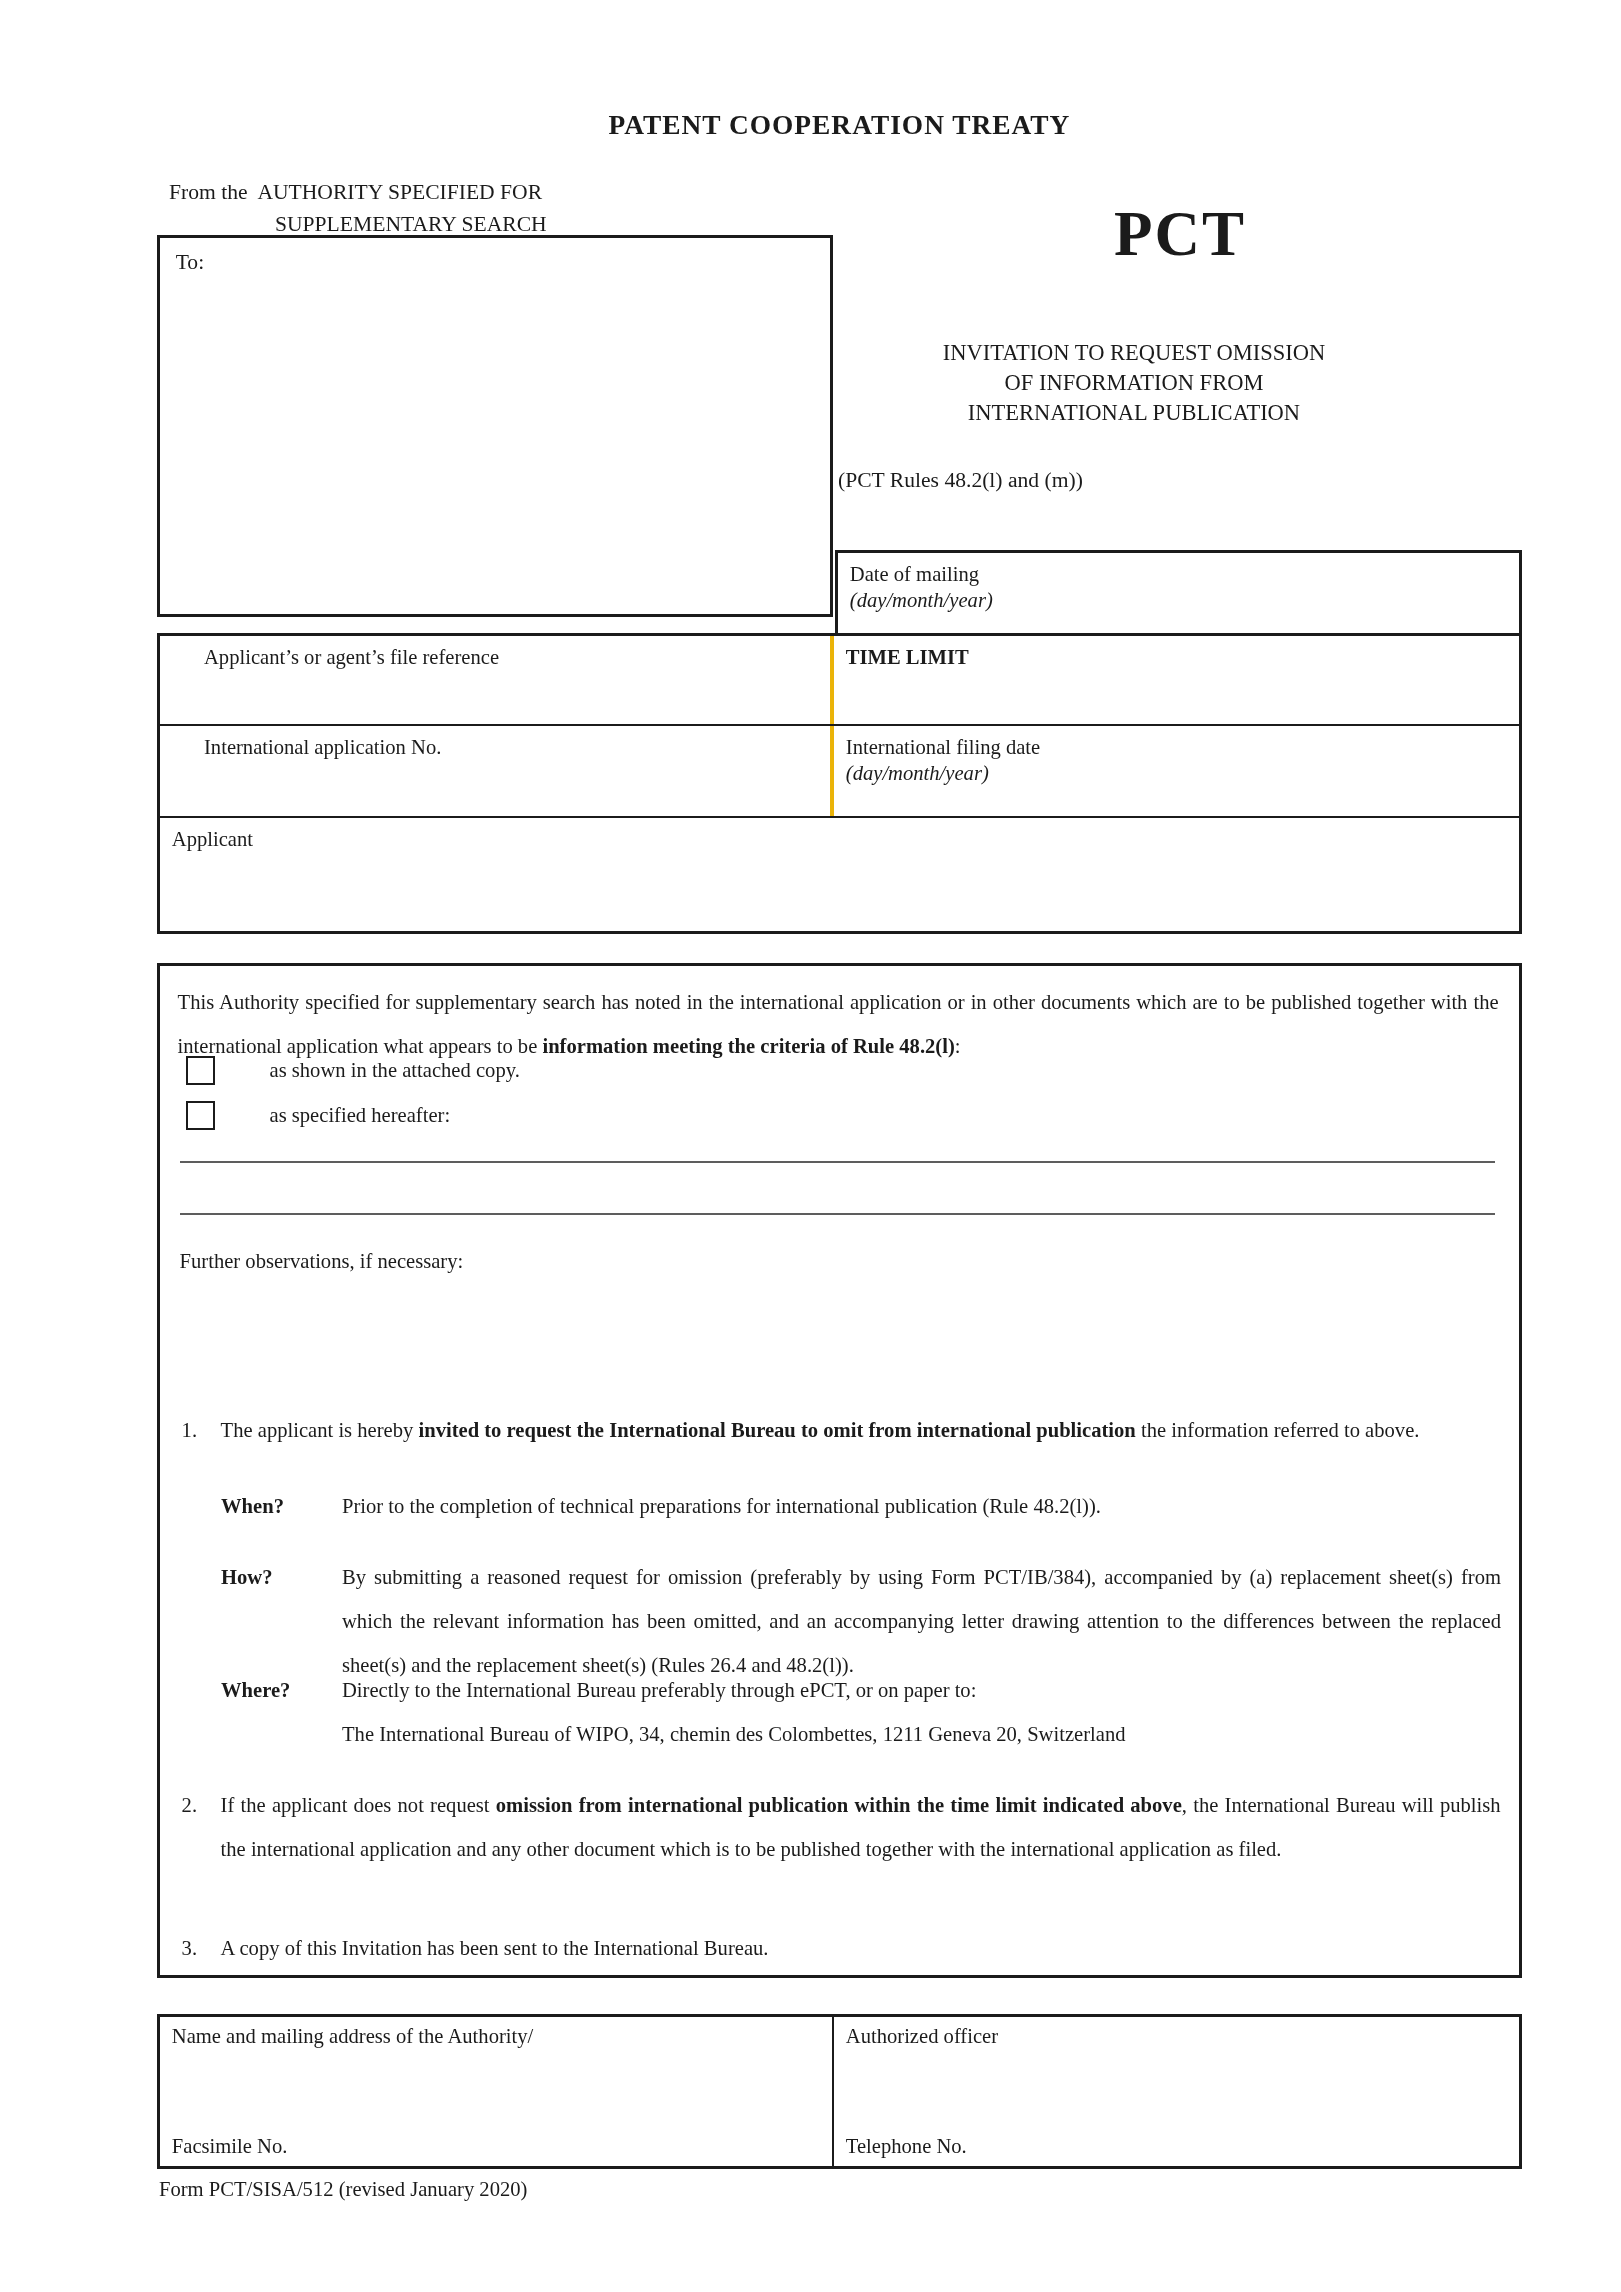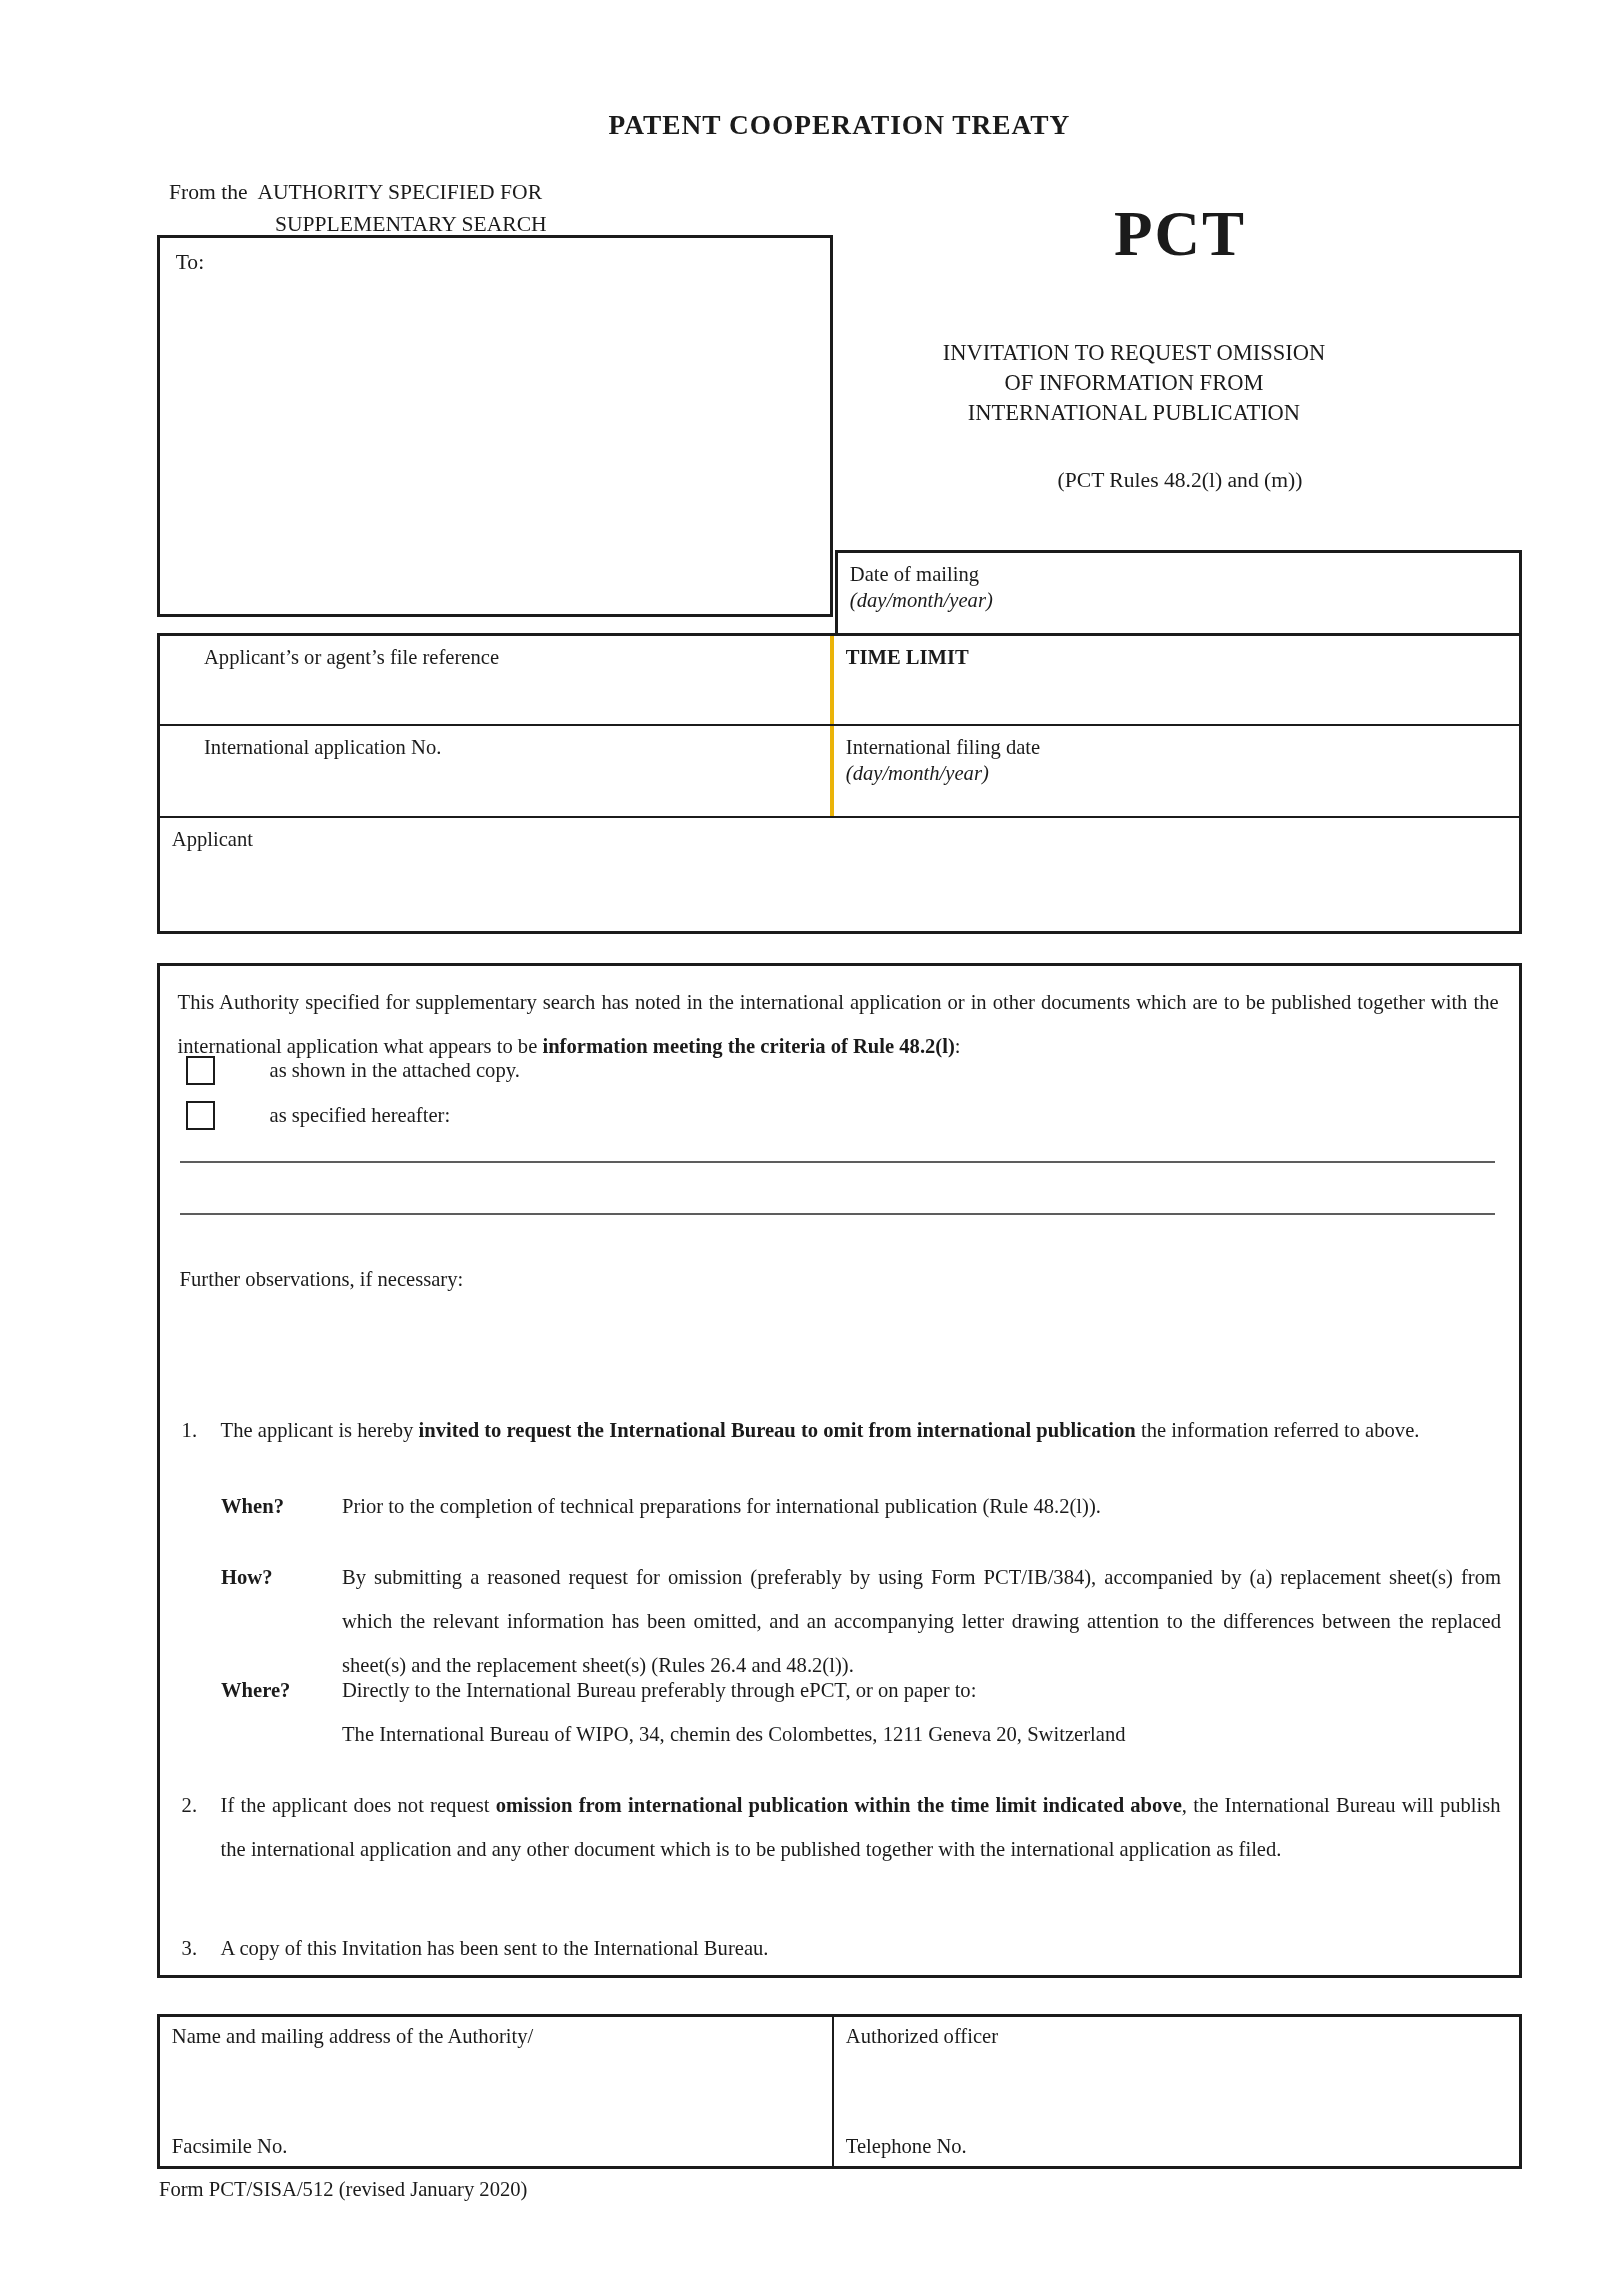--- a/index.html
+++ b/index.html
@@ -33,21 +33,21 @@
 
   .pct-logo {
     left: 838px; top: 198px; width: 684px;
     text-align: center; font-size: 63px; font-weight: bold; letter-spacing: 2px;
   }
   .form-title {
     left: 792px; top: 338px; width: 684px;
     text-align: center; font-size: 22.5px; line-height: 30px;
   }
   .form-title span { display: block; }
-  .rules-ref { left: 838px; top: 468px; width: 684px; text-align: center; font-size: 21.6px; }
+  .rules-ref { left: 838px; top: 468px; width: 684px; font-size: 21.6px; }
 
   .date-mailing-cell {
     left: 835px; top: 550px; width: 687px; height: 83px;
     border: 3.9px solid #1b1b1b; border-bottom: none; padding: 7.8px 11.8px;
   }
   .cell-label { display: block; line-height: 26.5px; }
 
   .info-table {
     left: 157px; top: 633px; width: 1365px; height: 301px;
     border: 3.9px solid #1b1b1b; display: flex; flex-direction: column;
@@ -68,21 +68,21 @@
   .main-box > div, .main-box > p { position: absolute; margin: 0; }
   .intro { left: 17.6px; top: 13.7px; width: 1321px; text-align: justify; }
   .cb-row { left: 25.5px; display: flex; align-items: center; }
   .cb-row-1 { top: 82px; }
   .cb-row-2 { top: 127px; }
   .checkbox { width: 29px; height: 29px; border: 2.9px solid #1b1b1b; flex: 0 0 auto; background: #fff; }
   .cb-label { margin-left: 55px; }
   .blank-line { left: 19.6px; width: 1315px; height: 0; border-bottom: 2px solid #5d5d5d; }
   .bl-1 { top: 195px; }
   .bl-2 { top: 247px; }
-  .further-obs { left: 19.6px; top: 291px; }
+  .further-obs { left: 19.6px; top: 273px; }
   .num-item { left: 21.6px; width: 1319px; }
   .ni-1 { top: 442px; }
   .ni-2 { top: 817px; }
   .ni-3 { top: 960px; }
   .num { position: absolute; left: 0; top: 0; }
   .num-text { margin-left: 39px; text-align: justify; }
   .qa-row { left: 61px; width: 1280px; }
   .qa-when { top: 518px; }
   .qa-how { top: 589px; font-family: Liberation Serif, serif; }
   .qa-where { top: 702px; }

